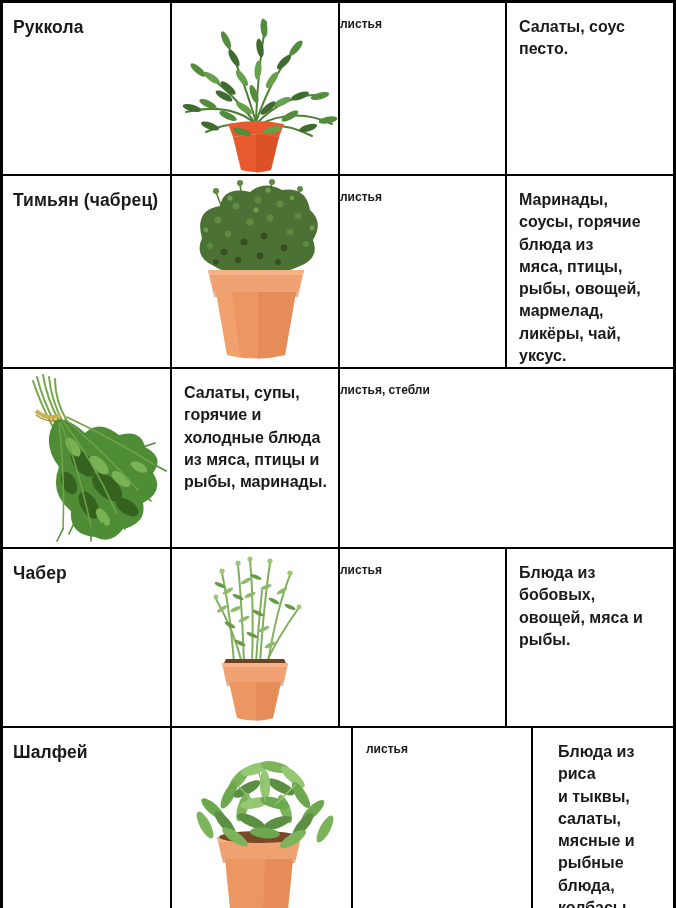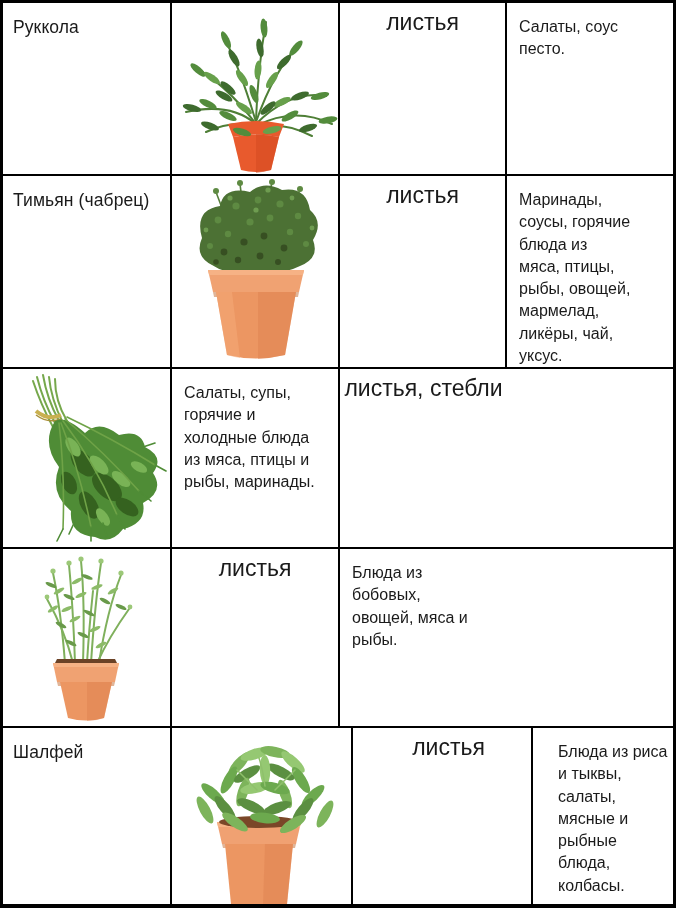--- a/index.html
+++ b/index.html
@@ -4,20 +4,21 @@
 <style>
   html,body { margin:0; padding:0; background:#ffffff; }
   .page {
     position: relative;
     width: 676px;
     height: 908px;
     background: #86efac;
     font-family: "Liberation Sans", "DejaVu Sans", sans-serif;
     color: #1a1a1a;
     overflow: hidden;
+    font-weight: bold;
   }
   .herb-table {
     position: absolute;
     left: 0; top: 0;
     width: 676px; height: 908px;
     box-sizing: border-box;
     border: 3px solid #000;
     border-bottom-width: 4px;
     display: grid;
     grid-template-rows: 173px 193px 180px 179px 1fr;
@@ -37,23 +38,22 @@
     position: relative;
   }
   .cell:last-child { border-right: none; }
   .cell-name {
     padding: 13px 6px 0 10px;
     font-size: 17.5px;
     line-height: 22px;
     letter-spacing: .1px;
   }
   .cell-part {
-    padding-top: 6px;
-    text-align: center;
-    font-size: 23px;
+    padding-top: 14px;
+    font-size: 12px;
   }
   .cell-uses {
     padding: 13px 5px 0 12px;
     font-size: 16px;
     line-height: 22.3px;
     white-space: pre-line;
   }
   .cell-photo svg { position: absolute; left: 0; display: block; }
   .svg-top   { top: 2px; }
   .svg-bot   { bottom: 0; }
@@ -235,20 +235,21 @@
       </div>
       <div class="cell cell-uses">Салаты, супы,
 горячие и
 холодные блюда
 из мяса, птицы и
 рыбы, маринады.</div>
       <div class="cell cell-part">листья, стебли</div>
     </div>
 
     <div class="row">
+      <div class="cell cell-name">Чабер</div>
       <div class="cell cell-photo">
         <svg class="svg-top" width="168" height="173" viewBox="0 0 168 173">
           <defs>
               <ellipse id="s-lf" rx="6" ry="1.9"></ellipse>
             </defs>
           <g fill="none" stroke="#7FB05C" stroke-width="2" stroke-linecap="round">
             <path d="M62,112 Q58,60 50,22"></path>
               <path d="M72,112 Q70,55 66,14"></path>
             <path d="M80,112 Q82,50 78,10"></path>
               <path d="M88,112 Q92,52 98,12"></path>

